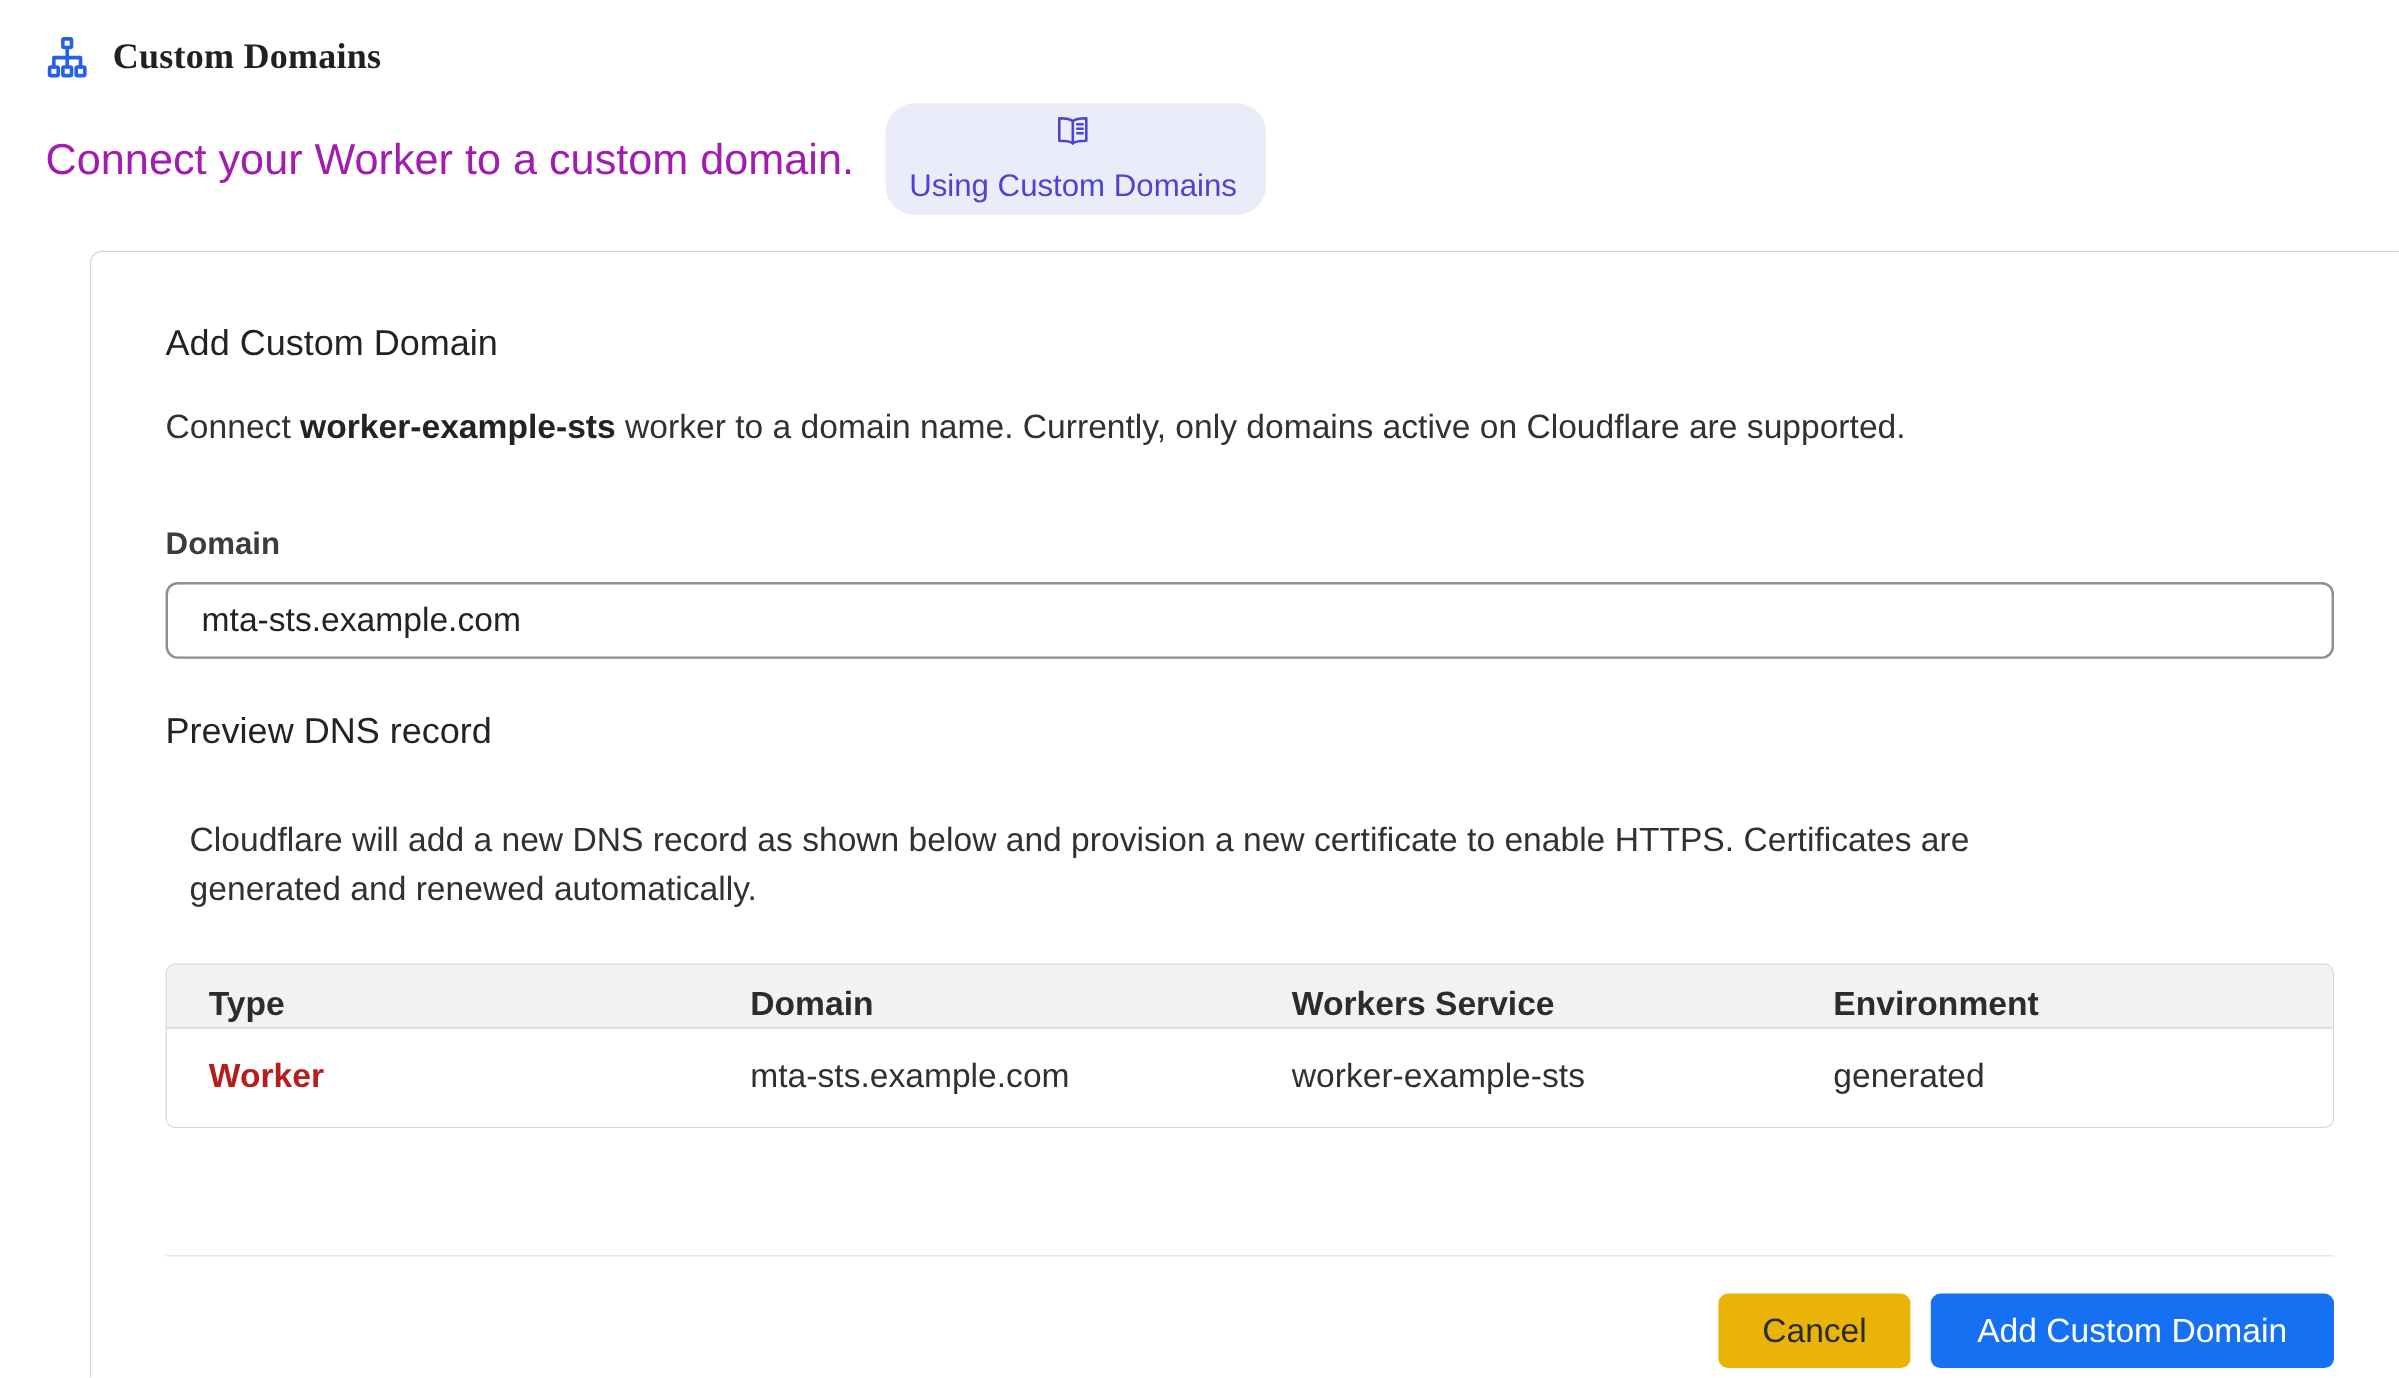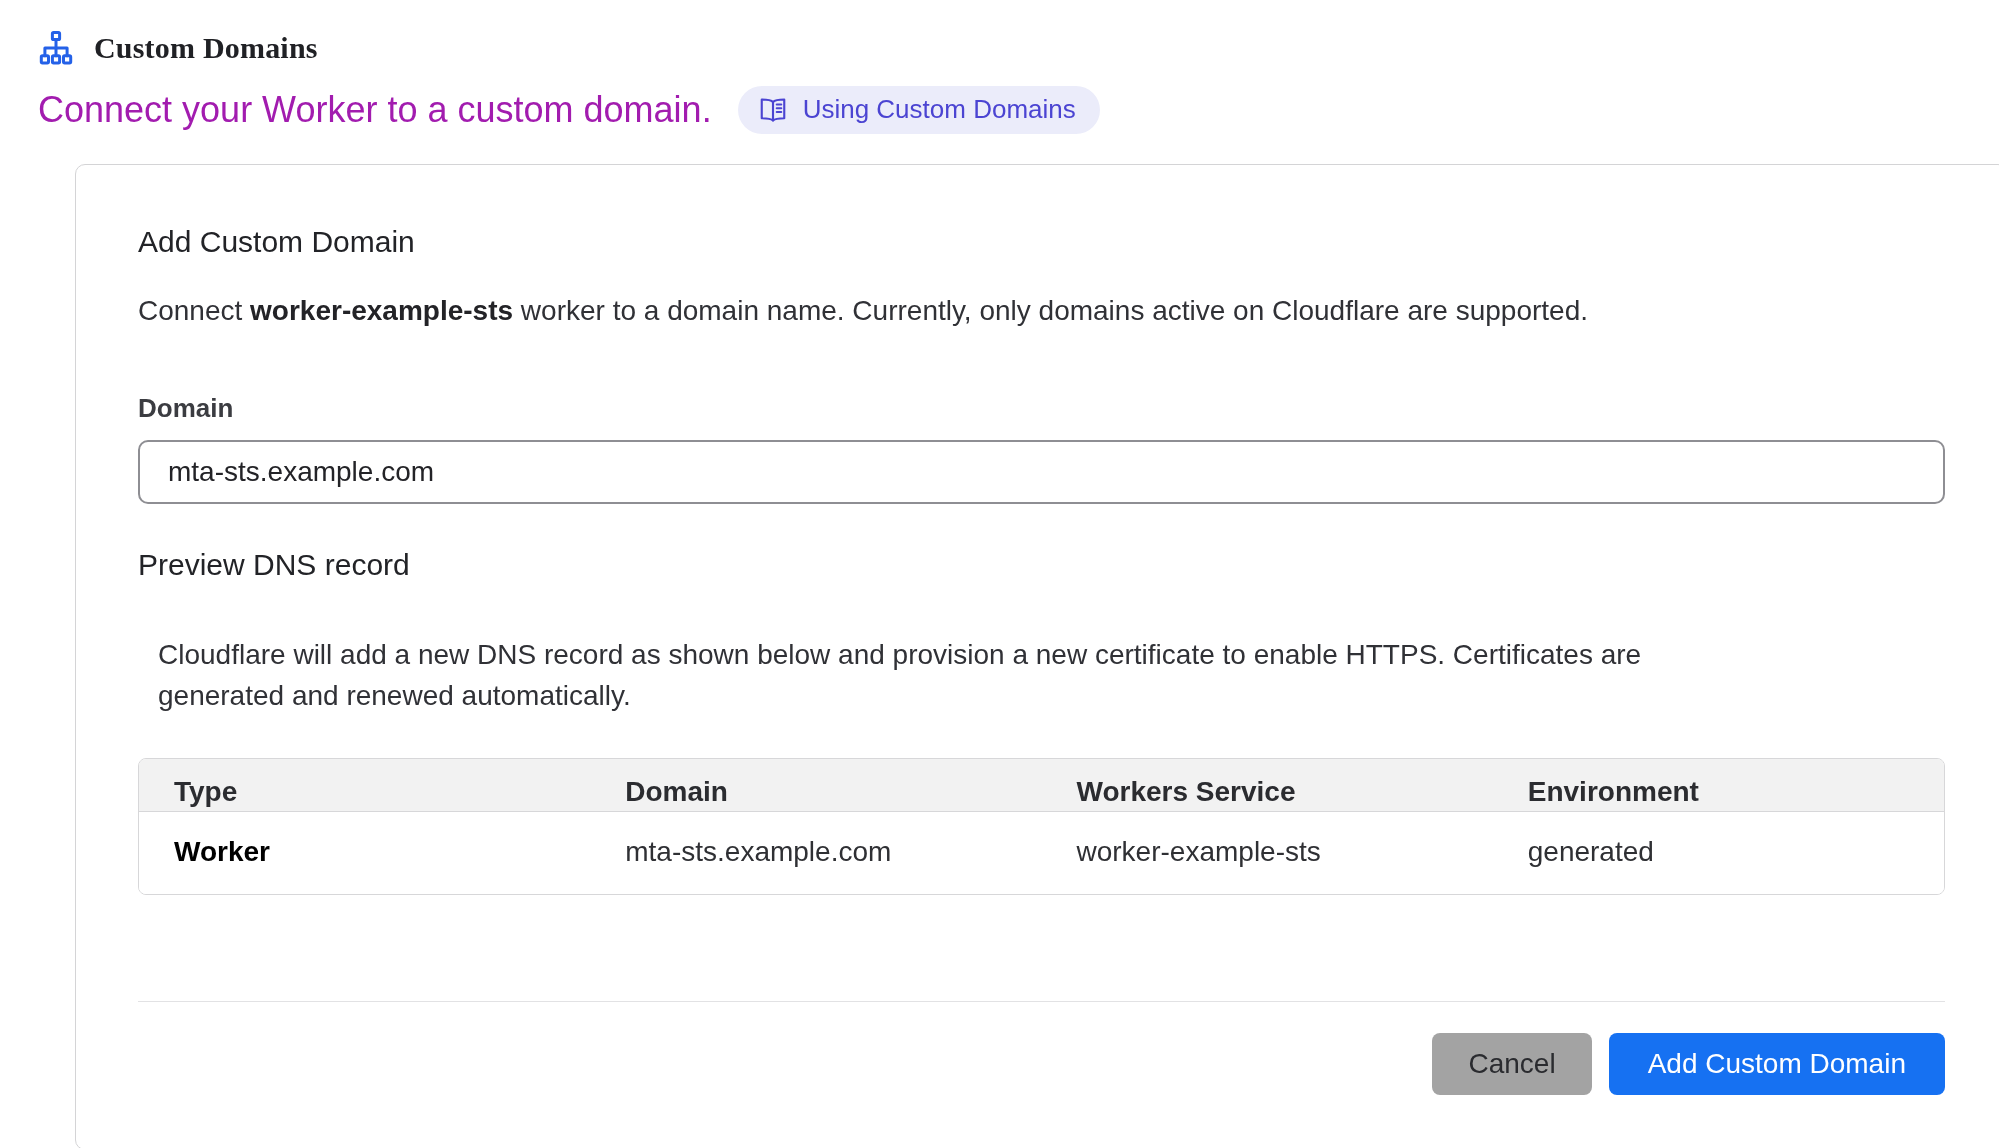--- a/index.html
+++ b/index.html
@@ -16,21 +16,21 @@
   .title-row { display: flex; align-items: center; gap: 20px; font-family: Liberation Serif, serif; }
   .title-row .icon-wrap { width: 36px; height: 36px; display: flex; align-items: center; justify-content: center; }
   .page-title { font-size: 30px; font-weight: 700; color: #202125; letter-spacing: 0.2px; }
 
   .subtitle-row { display: flex; align-items: center; gap: 26px; margin-top: 20px; }
   .subtitle { font-size: 36px; color: #a21caf; text-align: center; }
   .docs-badge {
     display: inline-flex; align-items: center; gap: 15px;
     background: #ebecfa; border-radius: 24px;
     padding: 8px 24px 9px 20px;
-    cursor: pointer; border: none;
+    cursor: pointer; border: none; flex-direction: column;
   }
   .docs-badge-label { font-size: 26px; color: #4b44d2; }
 
   
   .card {
     margin: 30px 29px 0 37px;
     width: 1933px;
     border: 1px solid #d4d4d6;
     border-radius: 10px;
     background: #ffffff;
@@ -70,37 +70,37 @@
     background: #f2f2f2; text-align: left;
     font-size: 28px; font-weight: 600; color: #2b2c30;
     padding: 17px 10px 3px 35px;
     border-bottom: 1px solid #d7d7d9;
   }
   .dns-table td {
     background: #ffffff; text-align: left;
     font-size: 28px; font-weight: 400; color: #2f3034;
     padding: 24px 10px 26px 35px;
   }
-  .dns-table td.cell-type { font-weight: 700; color: #000000; }
+  .dns-table td.cell-type { font-weight: 700; color: #b91c1c; }
 
   
   .footer-divider {
     border: none; border-top: 1px solid #e2e2e4;
     margin-top: 106px;
   }
   .actions {
     display: flex; justify-content: flex-end; align-items: center;
     gap: 17px; margin-top: 31px;
   }
   .btn {
     height: 62px; border: none; border-radius: 8px;
     font-size: 28px; font-family: "Liberation Sans", sans-serif;
     cursor: pointer; display: inline-flex; align-items: center; justify-content: center;
   }
-  .btn-cancel { background: #a3a3a3; color: #2a2b2f; padding: 0 36px; }
+  .btn-cancel { background: #eab308; color: #2a2b2f; padding: 0 36px; }
   .btn-primary { background: #1671f2; color: #ffffff; padding: 0 39px; font-weight: 500; }
 </style>
 </head>
 <body>
 
 <div class="page">
 
   <div class="title-row">
     <span class="icon-wrap">
       <svg width="36" height="36" viewBox="0 0 24 24" fill="none" stroke="#2461e8" stroke-width="2" stroke-linejoin="round" stroke-linecap="round">

